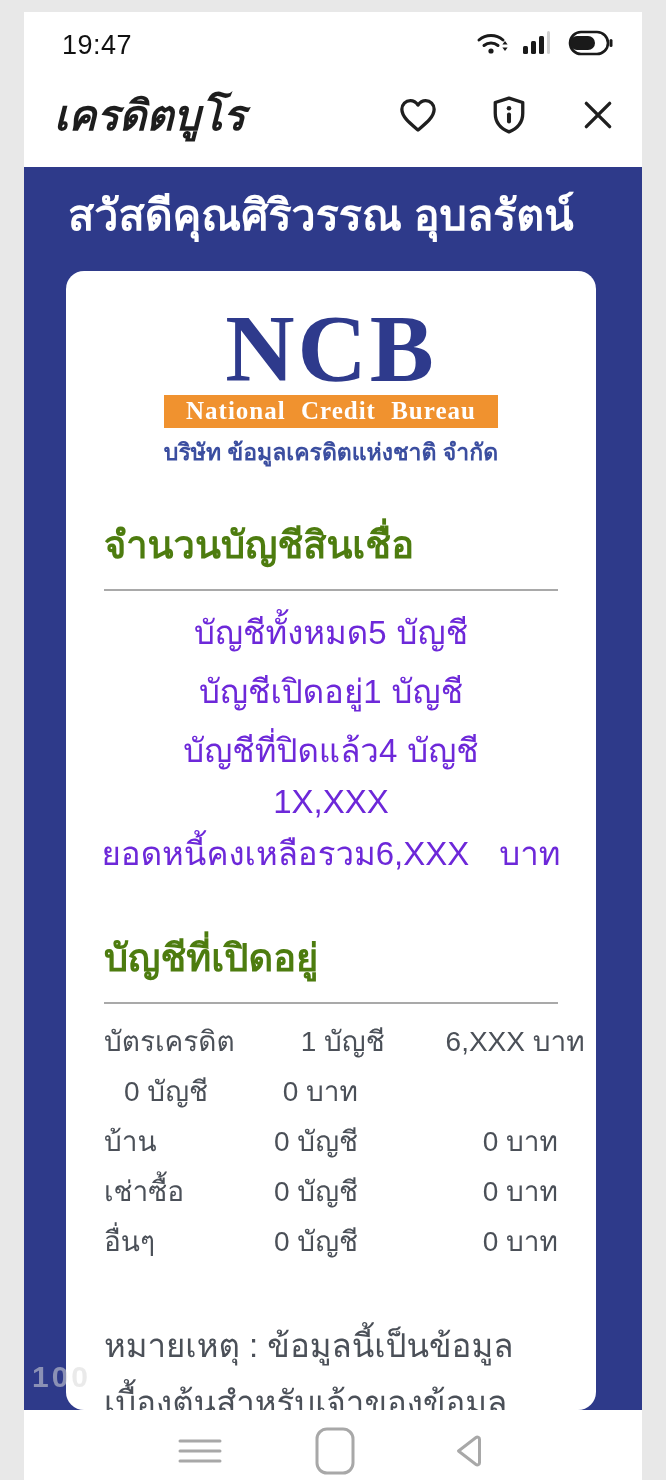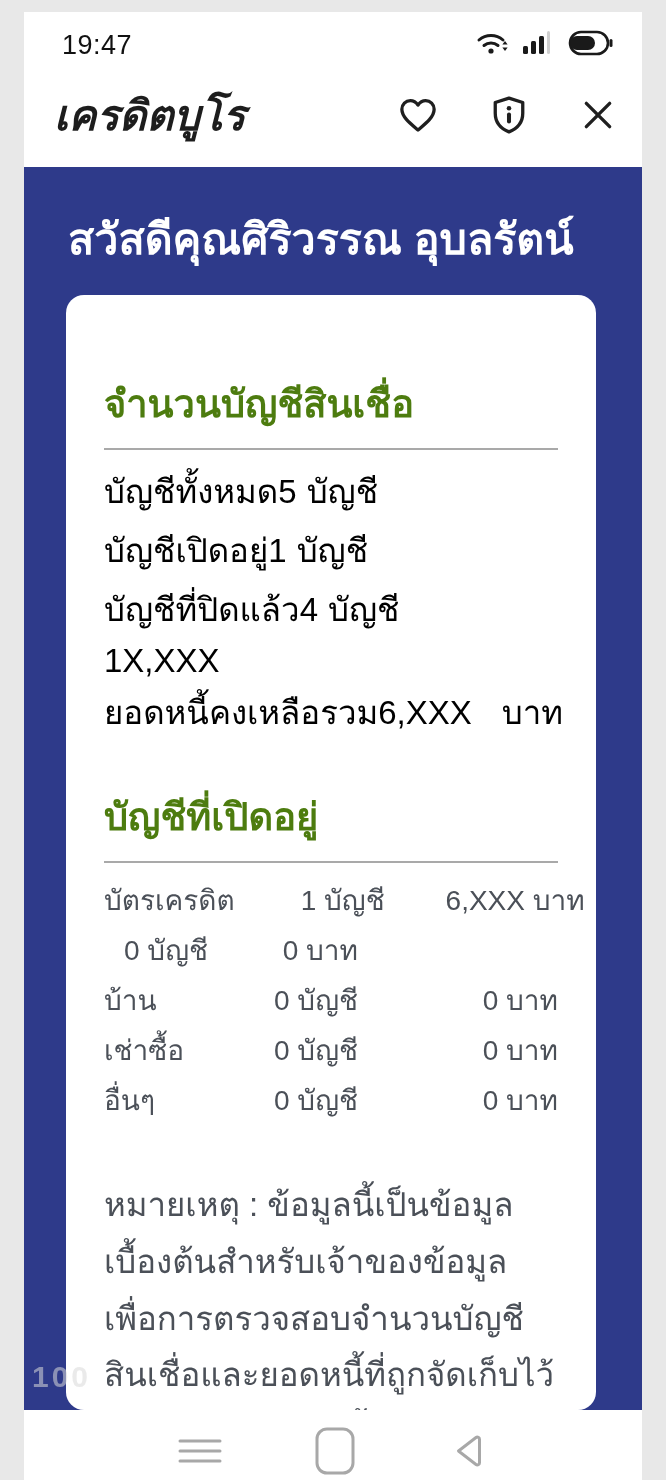--- a/index.html
+++ b/index.html
@@ -37,21 +37,21 @@
 
   
   .banner {
     flex: 0 0 auto;
     height: 1243px;
     background: #2e3a8a;
     display: flex; flex-direction: column;
     position: relative;
   }
   .greeting {
-    padding: 38px 44px 22px 44px;
+    padding: 14px 44px 22px 44px;
     color: #ffffff;
     font-size: 43px;
     font-weight: 700;
     white-space: nowrap;
   }
 
   
   .card {
     flex: 1 1 auto;
     margin: 0 46px 0 42px;
@@ -89,22 +89,22 @@
     font-size: 23px;
     white-space: nowrap;
   }
 
   
   .section { margin-top: 44px; }
   .section-title { font-size: 38px; font-weight: 700; color: #4d7c0f; }
   .section-rule { border: none; border-top: 2px solid #a9a9a9; margin: 14px 0 12px 0; }
 
   .srow {
-    display: flex; justify-content: flex-start; align-items: baseline;
-    font-size: 33px; color: #000000;
+    display: flex; justify-content: center; align-items: baseline;
+    font-size: 33px; color: #6d28d9;
     padding: 3px 0;
     white-space: nowrap;
   }
   .srow .right { display: flex; align-items: baseline; }
   .srow .unit { margin-left: 10px; }
   .srow.money .unit { margin-left: 30px; }
 
   .orow {
     display: grid;
     grid-template-columns: 1fr 150px 200px;
@@ -204,20 +204,27 @@
         </span>
       </button>
     </div>
   </div>
 
   <div class="banner">
     <div class="greeting">สวัสดีคุณศิริวรรณ อุบลรัตน์</div>
 
     <div class="card">
 
+      <div class="logo-wrap">
+        <div class="logo">
+          <div class="logo-acronym">NCB</div>
+          <div class="logo-ribbon">National Credit Bureau</div>
+          <div class="logo-company">บริษัท ข้อมูลเครดิตแห่งชาติ จำกัด</div>
+        </div>
+      </div>
 
       <div class="section">
         <div class="section-title">จำนวนบัญชีสินเชื่อ</div>
         <hr class="section-rule">
 
         <div class="srow">
           <span>บัญชีทั้งหมด</span>
           <span class="right">
               <span class="val">5</span>
               <span class="unit">บัญชี</span>

